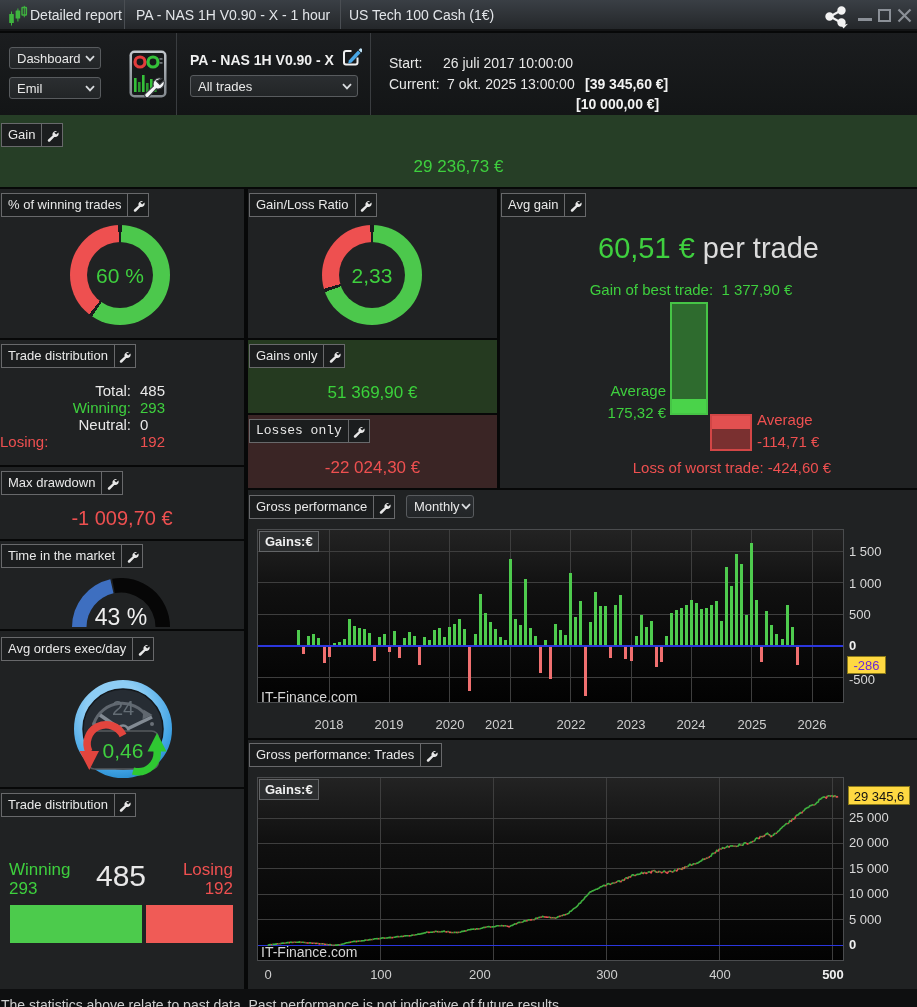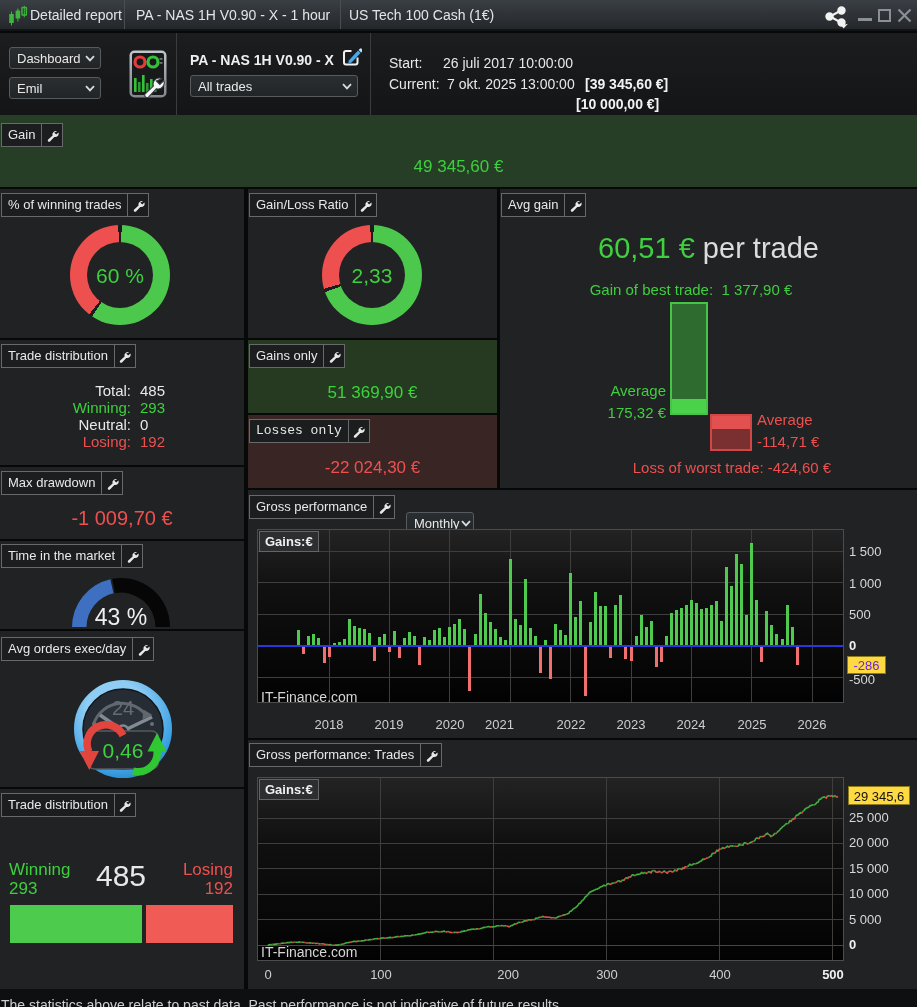--- a/index.html
+++ b/index.html
@@ -133,21 +133,21 @@
 
 <div class="abs" style="left:0;top:115px;width:917px;height:72px;background:#263e26;">
   <div class="chip" style="left:1px;top:8px;">
     <span class="lbl">Gain</span>
     <span class="wr">
           <svg width="13" height="13" viewBox="0 0 13 13">
             <path d="M11.2 2.3 A3.4 3.4 0 0 0 6.6 6.4 L2.2 10.6 a1.25 1.25 0 0 0 1.8 1.8 L8.3 7.9 A3.4 3.4 0 0 0 12.4 3.4 L10.2 5.6 l-2 -2 z" fill="#e8e8e8"></path>
           </svg>
         </span>
   </div>
-  <div class="abs grntx" style="left:0;top:42px;width:917px;text-align:center;font-size:17px;">49 345,60 €</div>
+  <div class="abs grntx" style="left:0;top:42px;width:917px;text-align:center;font-size:17px;">29 236,73 €</div>
 </div>
 
 <div class="panel" id="p-winning" style="left:0;top:189px;width:244px;height:149px;">
       <div class="chip" style="left:1px;top:4px;">
         <span class="lbl">% of winning trades</span>
         <span class="wr">
           <svg width="13" height="13" viewBox="0 0 13 13">
             <path d="M11.2 2.3 A3.4 3.4 0 0 0 6.6 6.4 L2.2 10.6 a1.25 1.25 0 0 0 1.8 1.8 L8.3 7.9 A3.4 3.4 0 0 0 12.4 3.4 L10.2 5.6 l-2 -2 z" fill="#e8e8e8"></path>
           </svg>
         </span>
@@ -165,21 +165,21 @@
             <path d="M11.2 2.3 A3.4 3.4 0 0 0 6.6 6.4 L2.2 10.6 a1.25 1.25 0 0 0 1.8 1.8 L8.3 7.9 A3.4 3.4 0 0 0 12.4 3.4 L10.2 5.6 l-2 -2 z" fill="#e8e8e8"></path>
           </svg>
         </span>
       </div>
       <div class="abs" style="left:0;top:42px;width:131px;text-align:right;font-size:15px;color:#e8e8e8;">Total:</div>
       <div class="abs" style="left:140px;top:42px;font-size:15px;color:#e8e8e8;">485</div>
       <div class="abs" style="left:0;top:59px;width:131px;text-align:right;font-size:15px;color:#3ecf3e;">Winning:</div>
       <div class="abs" style="left:140px;top:59px;font-size:15px;color:#3ecf3e;">293</div>
       <div class="abs" style="left:0;top:76px;width:131px;text-align:right;font-size:15px;color:#e8e8e8;">Neutral:</div>
       <div class="abs" style="left:140px;top:76px;font-size:15px;color:#e8e8e8;">0</div>
-      <div class="abs" style="left:0;top:93px;width:131px;text-align:right;font-size:15px;color:#ee5050;">Losing:</div>
+      <div class="abs" style="left:0;top:93px;width:131px;font-size:15px;color:#ee5050;">Losing:</div>
       <div class="abs" style="left:140px;top:93px;font-size:15px;color:#ee5050;">192</div>
     </div>
 <div class="panel" id="p-maxdd" style="left:0;top:467px;width:244px;height:72px;">
       <div class="chip" style="left:1px;top:4px;">
         <span class="lbl">Max drawdown</span>
         <span class="wr">
           <svg width="13" height="13" viewBox="0 0 13 13">
             <path d="M11.2 2.3 A3.4 3.4 0 0 0 6.6 6.4 L2.2 10.6 a1.25 1.25 0 0 0 1.8 1.8 L8.3 7.9 A3.4 3.4 0 0 0 12.4 3.4 L10.2 5.6 l-2 -2 z" fill="#e8e8e8"></path>
           </svg>
         </span>
@@ -319,21 +319,21 @@
 
 <div class="panel" id="p-monthly" style="left:248px;top:490px;width:669px;height:248px;">
       <div class="chip" style="left:1px;top:5px;">
         <span class="lbl">Gross performance</span>
         <span class="wr">
           <svg width="13" height="13" viewBox="0 0 13 13">
             <path d="M11.2 2.3 A3.4 3.4 0 0 0 6.6 6.4 L2.2 10.6 a1.25 1.25 0 0 0 1.8 1.8 L8.3 7.9 A3.4 3.4 0 0 0 12.4 3.4 L10.2 5.6 l-2 -2 z" fill="#e8e8e8"></path>
           </svg>
         </span>
       </div>
-      <div class="sel" style="left:158px;top:5px;width:68px;height:23px;margin-top:17px;">
+      <div class="sel" style="left:158px;top:5px;width:68px;height:23px;">
         <span class="txt">Monthly</span>
         <span class="arr">
           <svg width="10" height="7" viewBox="0 0 10 7">
             <path d="M1 1.2 L5 5.4 L9 1.2" fill="none" stroke="#d8dbde" stroke-width="1.8"></path>
           </svg>
         </span>
       </div>
       <svg width="587" height="174" style="position:absolute;left:9px;top:39px;border:1px solid #4a4c4e;" shape-rendering="crispEdges">
 <defs>
           <linearGradient id="pbg" x1="0" y1="0" x2="0" y2="1">
@@ -743,21 +743,21 @@
       <div class="abs" style="left:11px;top:39px;height:21px;background:#2c2e2f;border:1px solid #636567;font-weight:bold;font-size:13px;color:#f0f0f0;padding:2px 5px 0 5px;">Gains:€</div>
       <div class="abs" style="left:600px;top:46px;width:62px;height:19px;background:#ffd942;border:1px solid #8a7a1a;color:#111;font-size:13px;text-align:center;padding-top:2px;">29 345,6</div>
       <div class="abs" style="left:601px;top:70px;font-size:13px;color:#d8d8d8;">25 000</div>
       <div class="abs" style="left:601px;top:95px;font-size:13px;color:#d8d8d8;">20 000</div>
       <div class="abs" style="left:601px;top:121px;font-size:13px;color:#d8d8d8;">15 000</div>
       <div class="abs" style="left:601px;top:146px;font-size:13px;color:#d8d8d8;">10 000</div>
       <div class="abs" style="left:601px;top:172px;font-size:13px;color:#d8d8d8;">5 000</div>
       <div class="abs" style="left:601px;top:197px;font-size:13px;font-weight:bold;color:#f0f0f0;">0</div>
       <div class="abs" style="left:-5px;top:227px;width:50px;text-align:center;font-size:13px;font-weight:normal;color:#cfcfcf;">0</div>
       <div class="abs" style="left:108px;top:227px;width:50px;text-align:center;font-size:13px;font-weight:normal;color:#cfcfcf;">100</div>
-      <div class="abs" style="left:221px;top:227px;width:50px;text-align:right;font-size:13px;font-weight:normal;color:#cfcfcf;">200</div>
+      <div class="abs" style="left:221px;top:227px;width:50px;text-align:left;font-size:13px;font-weight:normal;color:#cfcfcf;">200</div>
       <div class="abs" style="left:334px;top:227px;width:50px;text-align:center;font-size:13px;font-weight:normal;color:#cfcfcf;">300</div>
       <div class="abs" style="left:447px;top:227px;width:50px;text-align:center;font-size:13px;font-weight:normal;color:#cfcfcf;">400</div>
       <div class="abs" style="left:560px;top:227px;width:50px;text-align:center;font-size:13px;font-weight:bold;color:#f0f0f0;">500</div>
       <div class="abs" style="left:13px;top:204px;font-size:14px;color:#d5d5d5;">IT-Finance.com</div>
     </div>
 
 <div class="abs" style="left:0;top:989px;width:917px;height:18px;background:#0e0f10;">
   <span class="abs" style="left:1px;top:8px;font-size:14px;color:#cfcfcf;">The statistics above relate to past data. Past performance is not indicative of future results.</span>
 </div>
 

